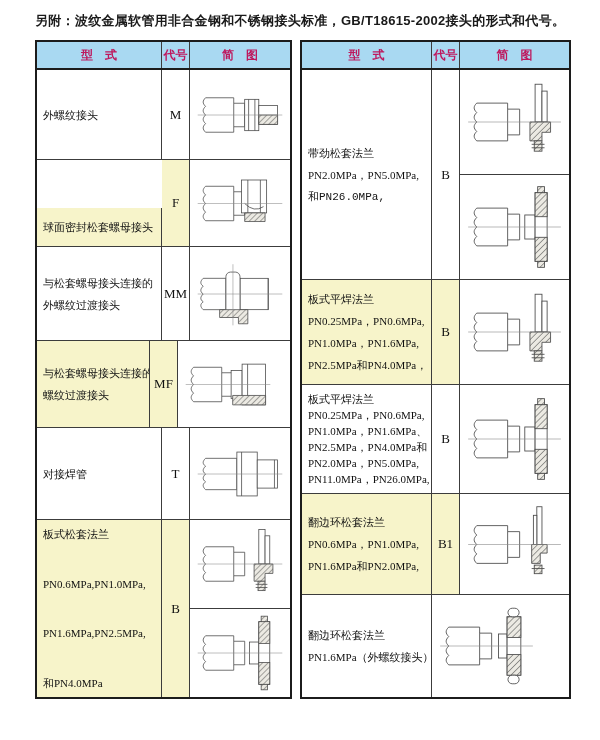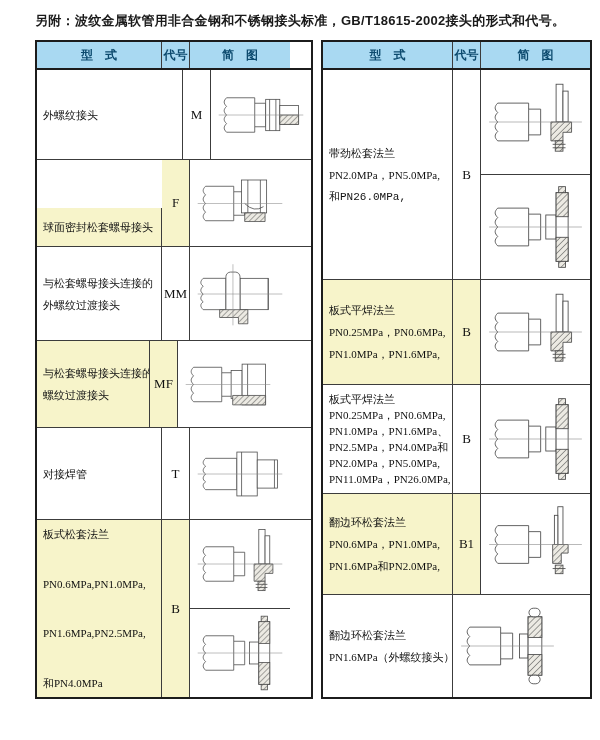--- a/index.html
+++ b/index.html
@@ -9,21 +9,21 @@
              font-size:13px;font-weight:bold;letter-spacing:.3px;
              font-family:"Liberation Sans",sans-serif;}
   .tables{position:absolute;left:35px;top:40px;display:flex;gap:8px;}
   .half{border:2px solid #1c1c1c;background:#fff;}
   .hrow{display:flex;box-sizing:border-box;border-bottom:1px solid #3c3c3c;}
   .hrow:last-child{border-bottom:none;}
   .cell{box-sizing:border-box;border-right:1px solid #3c3c3c;overflow:hidden;}
   .cell:last-child{border-right:none;}
   .head-row{border-bottom:2px solid #1c1c1c;}
   .head-cell{display:flex;align-items:center;justify-content:center;
-             font-size:12px;font-weight:bold;color:#0c4a6e;background:var(--header-bg);}
+             font-size:12px;font-weight:bold;color:#be185d;background:var(--header-bg);}
   .type-cell{display:flex;flex-direction:column;justify-content:center;
              padding:3px 2px 3px 6px;font-family:"Liberation Serif",serif;
              font-size:11px;color:#111;}
   .type-cell .line{white-space:nowrap;}
   .code-cell{display:flex;align-items:center;justify-content:center;
              font-family:"Liberation Serif",serif;font-size:13px;color:#111;}
   .diag-cell{display:flex;flex-direction:column;padding:0;background:#fff;}
   .diag-sub{flex:1;display:flex;align-items:center;justify-content:center;overflow:hidden;}
   .diag-sub + .diag-sub{border-top:1px solid #3c3c3c;}
   .hl{background:var(--hl-bg);}
@@ -34,21 +34,21 @@
 <div class="page">
   <div class="doc-title">另附：波纹金属软管用非合金钢和不锈钢接头标准，GB/T18615-2002接头的形式和代号。</div>
   <div class="tables">
     <div class="half" id="left-half">
         <div class="hrow head-row" style="height: 28px;">
           <div class="cell head-cell" style="width: 125px;">型　式</div>
           <div class="cell head-cell" style="width: 28px;">代号</div>
           <div class="cell head-cell" style="width: 100px;">简　图</div>
         </div>
         <div class="hrow" style="height: 90px;">
-          <div class="cell type-cell" style="width: 146px;">
+          <div class="cell type-cell" style="width: 125px;">
             <div class="line" style="line-height: 22px;">外螺纹接头</div>
           </div>
           <div class="cell code-cell" style="width: 28px;">M</div>
           <div class="cell diag-cell" style="width: 100px;">
             <div class="diag-sub">
               <svg width="94" height="84" viewBox="0 0 120 96" preserveAspectRatio="xMidYMid meet">
                 <defs>
                   <pattern id="h0" width="5" height="5" patternUnits="userSpaceOnUse" patternTransform="rotate(45)">
                     <rect width="5" height="5" fill="#eceae3"></rect>
                     <line x1="0" y1="0" x2="0" y2="5" stroke="#555" stroke-width="1.3"></line>
@@ -297,20 +297,21 @@
                 <line x1="6" y1="48" x2="114" y2="48" stroke="#8a8a8a" stroke-width="0.7"></line>
               </svg>
             </div>
           </div>
         </div>
         <div class="hrow" style="height: 105px;">
           <div class="cell type-cell hl" style="width: 130px;">
             <div class="line" style="line-height: 22px;">板式平焊法兰</div>
             <div class="line" style="line-height: 22px;">PN0.25MPa，PN0.6MPa,</div>
             <div class="line" style="line-height: 22px;">PN1.0MPa，PN1.6MPa,</div>
+            <div class="line" style="line-height: 22px;">PN2.5MPa和PN4.0MPa，</div>
           </div>
           <div class="cell code-cell hl" style="width: 28px;">B</div>
           <div class="cell diag-cell" style="width: 109px;">
             <div class="diag-sub">
               <svg width="103" height="96" viewBox="0 0 120 96" preserveAspectRatio="xMidYMid meet">
                 <defs>
                   <pattern id="h9" width="5" height="5" patternUnits="userSpaceOnUse" patternTransform="rotate(45)">
                     <rect width="5" height="5" fill="#eceae3"></rect>
                     <line x1="0" y1="0" x2="0" y2="5" stroke="#555" stroke-width="1.3"></line>
                   </pattern>

